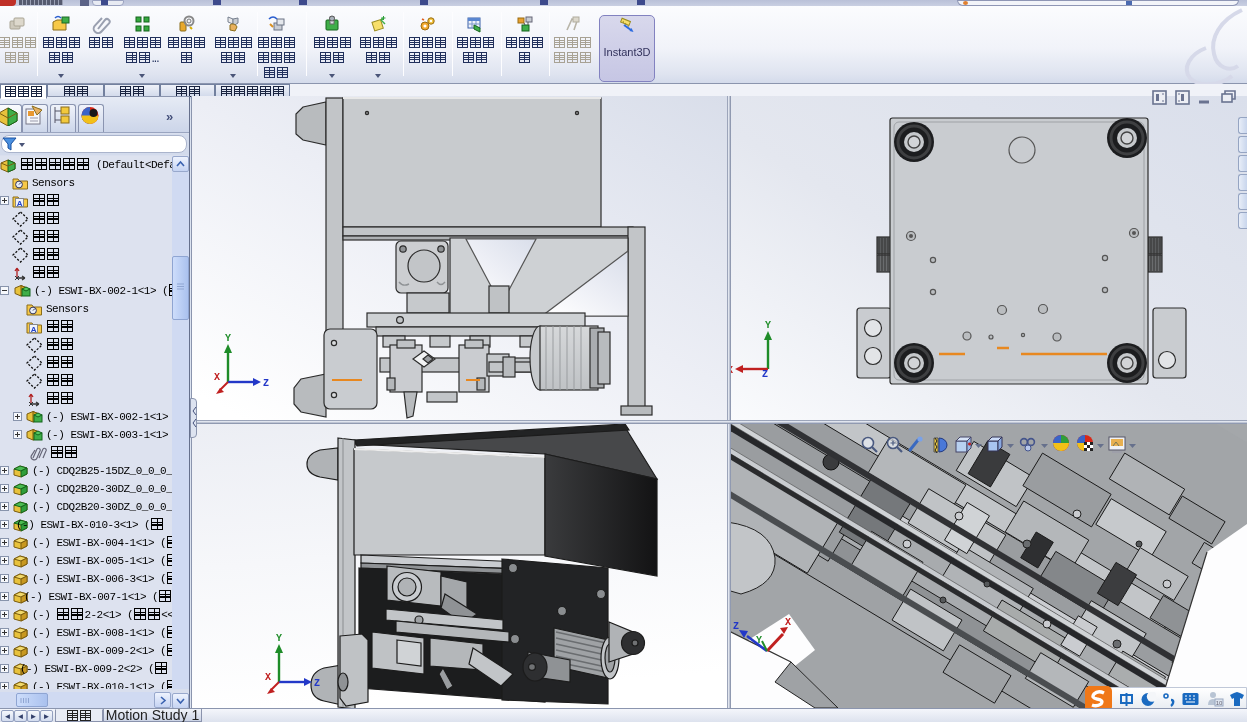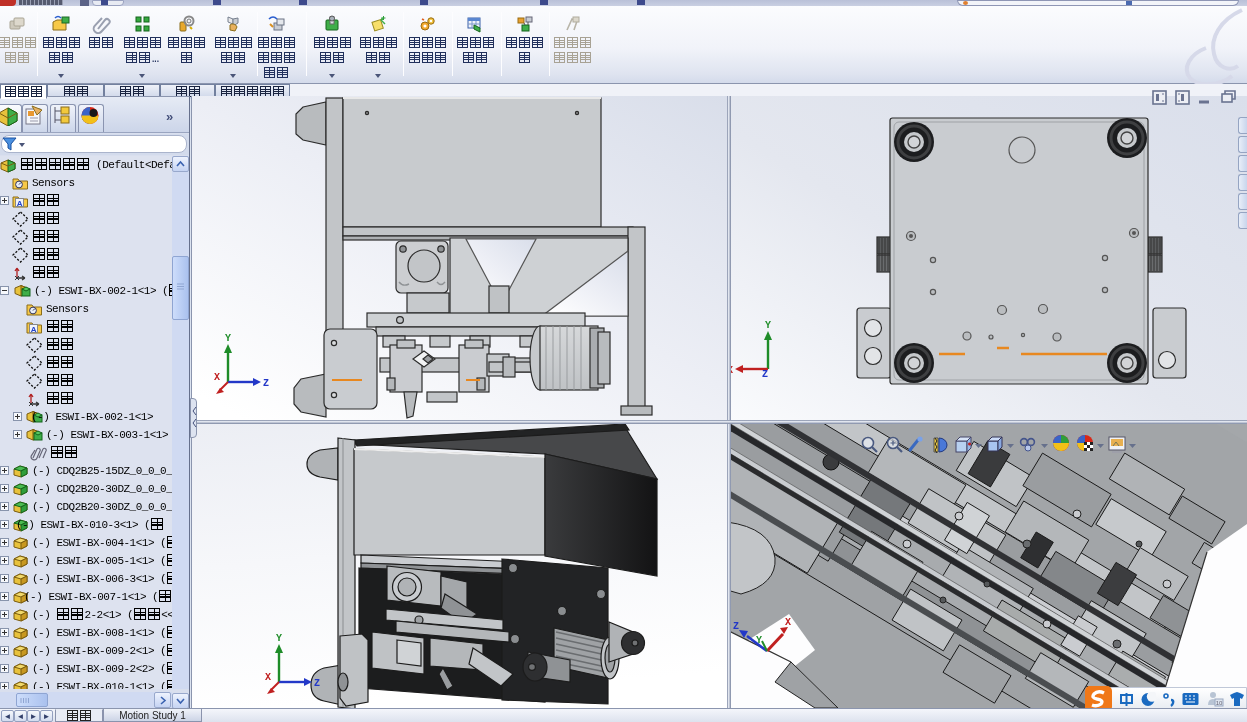--- a/index.html
+++ b/index.html
@@ -185,20 +185,26 @@
       <div><i class="hz"></i></div>
     </div>
     <div class="rbtn" style="left:550px;width:44px;color:#a8a294">
       <svg class="ric" width="19" height="19" viewBox="0 0 19 19">
         <path d="M4 15 L9 4 l5 2 -3 9" fill="none" stroke="#b8b4a8" stroke-width="1.6"></path>
         <rect x="10" y="2" width="6" height="5" fill="#dcd8cc" stroke="#b0ac9e"></rect>
       </svg>
       <div><i class="hz"></i><i class="hz"></i><i class="hz"></i></div>
       <div><i class="hz"></i><i class="hz"></i><i class="hz"></i></div>
     </div>
+    <div class="abs" style="left:599px;top:9px;width:56px;height:67px;background:linear-gradient(#d8d8ec,#c6c6e4);border:1px solid #8282c0;border-radius:5px;text-align:center;color:#32325c;font-size:11px"><svg class="ric" width="19" height="19" viewBox="0 0 19 19">
+        <path d="M3 4 l9 0 0 4 -9 0 z" fill="#f7df6a" stroke="#9a8c20" transform="rotate(22 8 6)"></path>
+        <path d="M5 6 l1 2 M8 7 l1 2 M11 8 l1 2" stroke="#9a8c20" stroke-width="0.8" transform="rotate(22 8 6)"></path>
+        <path d="M6 9 L13 14" stroke="#2b6ae0" stroke-width="2"></path>
+        <path d="M15.5 16 l-4 -1 2 -3 z" fill="#2b6ae0"></path>
+      </svg><div style="margin-top:9px">Instant3D</div></div>
     <svg class="abs" style="left:1180px;top:2px" width="67" height="80" viewBox="0 0 67 80">
 <path d="M62 2 C40 12 30 30 34 46 C37 60 50 64 58 58" fill="none" stroke="#d6d9e9" stroke-width="4"></path>
 <path d="M26 40 C10 46 2 60 10 70 C18 79 40 78 52 68" fill="none" stroke="#d6d9e9" stroke-width="4"></path>
     </svg>
   </div>
 <div class="abs" style="left:0;top:84px;width:1247px;height:12px;background:#f0f2f8"></div>
 <div class="ctab act" style="left:0px;width:47px"><i class="hz"></i><i class="hz"></i><i class="hz"></i></div>
 <div class="ctab" style="left:47px;width:57px"><i class="hz"></i><i class="hz"></i></div>
 <div class="ctab" style="left:104px;width:56px"><i class="hz"></i><i class="hz"></i></div>
 <div class="ctab" style="left:160px;width:55px"><i class="hz"></i><i class="hz"></i></div>
@@ -680,21 +686,21 @@
         <svg class="abs" style="left:13px;top:4px" width="9" height="9" viewBox="0 0 9 9">
           <rect x="0.5" y="0.5" width="8" height="8" fill="#f6f8fc" stroke="#8894ac"></rect>
           <path d="M2 4.5 l5 0 M4.5 2 l0 5" stroke="#333" stroke-width="1"></path>
         </svg>
         <span style="position:absolute;left:26px;top:1px"><svg width="17" height="16" viewBox="0 0 17 16">
             <path d="M1 5 l6 -2.5 6 2.5 0 5.5 -6 2.5 -6 -2.5 z" fill="#e8c23c" stroke="#7a5c10"></path>
             <path d="M7 2.5 l6 2.5 0 5.5 -6 2.5 z" fill="#d8a820" stroke="#7a5c10"></path>
             <rect x="8" y="6" width="8" height="7" fill="#3fae49" stroke="#14641c"></rect>
             <path d="M8 6 l4 -2 4 2 -4 2 z" fill="#56c860" stroke="#14641c"></path>
           </svg></span>
-        <span style="position:absolute;left:31px">(-) ESWI-BX-002-1&lt;1&gt;</span>
+        <span style="position:absolute;left:46px">(-) ESWI-BX-002-1&lt;1&gt;</span>
       </div>
       <div class="trow" style="top:270px;left:0">
         <svg class="abs" style="left:13px;top:4px" width="9" height="9" viewBox="0 0 9 9">
           <rect x="0.5" y="0.5" width="8" height="8" fill="#f6f8fc" stroke="#8894ac"></rect>
           <path d="M2 4.5 l5 0 M4.5 2 l0 5" stroke="#333" stroke-width="1"></path>
         </svg>
         <span style="position:absolute;left:26px;top:1px"><svg width="17" height="16" viewBox="0 0 17 16">
             <path d="M1 5 l6 -2.5 6 2.5 0 5.5 -6 2.5 -6 -2.5 z" fill="#e8c23c" stroke="#7a5c10"></path>
             <path d="M7 2.5 l6 2.5 0 5.5 -6 2.5 z" fill="#d8a820" stroke="#7a5c10"></path>
             <rect x="8" y="6" width="8" height="7" fill="#3fae49" stroke="#14641c"></rect>
@@ -844,21 +850,21 @@
       <div class="trow" style="top:504px;left:0">
         <svg class="abs" style="left:0px;top:4px" width="9" height="9" viewBox="0 0 9 9">
           <rect x="0.5" y="0.5" width="8" height="8" fill="#f6f8fc" stroke="#8894ac"></rect>
           <path d="M2 4.5 l5 0 M4.5 2 l0 5" stroke="#333" stroke-width="1"></path>
         </svg>
         <span style="position:absolute;left:12px;top:1px"><svg width="17" height="16" viewBox="0 0 17 16">
             <path d="M2 6 l6 -3 7 2 0 6 -6 3 -7 -2 z" fill="#e8c23c" stroke="#7a5c10"></path>
             <path d="M8 3 l7 2 -6 3 -7 -2 z" fill="#f2d96a" stroke="#7a5c10"></path>
             <path d="M15 5 l0 6 -6 3 0 -6 z" fill="#c89820" stroke="#7a5c10"></path>
           </svg></span>
-        <span style="position:absolute;left:32px">(-) ESWI-BX-009-2&lt;2&gt; (<i class="hz2"></i></span>
+        <span style="position:absolute;left:20px">(-) ESWI-BX-009-2&lt;2&gt; (<i class="hz2"></i></span>
       </div>
       <div class="trow" style="top:522px;left:0">
         <svg class="abs" style="left:0px;top:4px" width="9" height="9" viewBox="0 0 9 9">
           <rect x="0.5" y="0.5" width="8" height="8" fill="#f6f8fc" stroke="#8894ac"></rect>
           <path d="M2 4.5 l5 0 M4.5 2 l0 5" stroke="#333" stroke-width="1"></path>
         </svg>
         <span style="position:absolute;left:12px;top:1px"><svg width="17" height="16" viewBox="0 0 17 16">
             <path d="M2 6 l6 -3 7 2 0 6 -6 3 -7 -2 z" fill="#e8c23c" stroke="#7a5c10"></path>
             <path d="M8 3 l7 2 -6 3 -7 -2 z" fill="#f2d96a" stroke="#7a5c10"></path>
             <path d="M15 5 l0 6 -6 3 0 -6 z" fill="#c89820" stroke="#7a5c10"></path>
@@ -1005,13 +1011,13 @@
 <svg class="abs" style="left:143px;top:3px" width="16" height="16" viewBox="0 0 16 16">
       <path d="M5 2 L8 1 L11 2 L15 4 L13 8 L11 7 L11 15 L5 15 L5 7 L3 8 L1 4 z" fill="#1a6ac0"></path>
     </svg>
 </div>
 <div id="status" class="abs">
     <div class="navb" style="left:1px">◄</div>
     <div class="navb" style="left:14px">◄</div>
     <div class="navb" style="left:27px">►</div>
     <div class="navb" style="left:40px">►</div>
     <div class="stab act" style="left:55px;width:48px;border-top:1px solid #e8ecf5"><span style="border-bottom:1px solid #333;padding:0 1px"><i class="hz"></i><i class="hz"></i></span></div>
-    <div class="stab" style="left:103px;width:99px;font-size:10px">Motion Study 1</div>
+    <div class="stab" style="left:103px;width:99px;font-size:14px">Motion Study 1</div>
   </div>
 </body></html>

